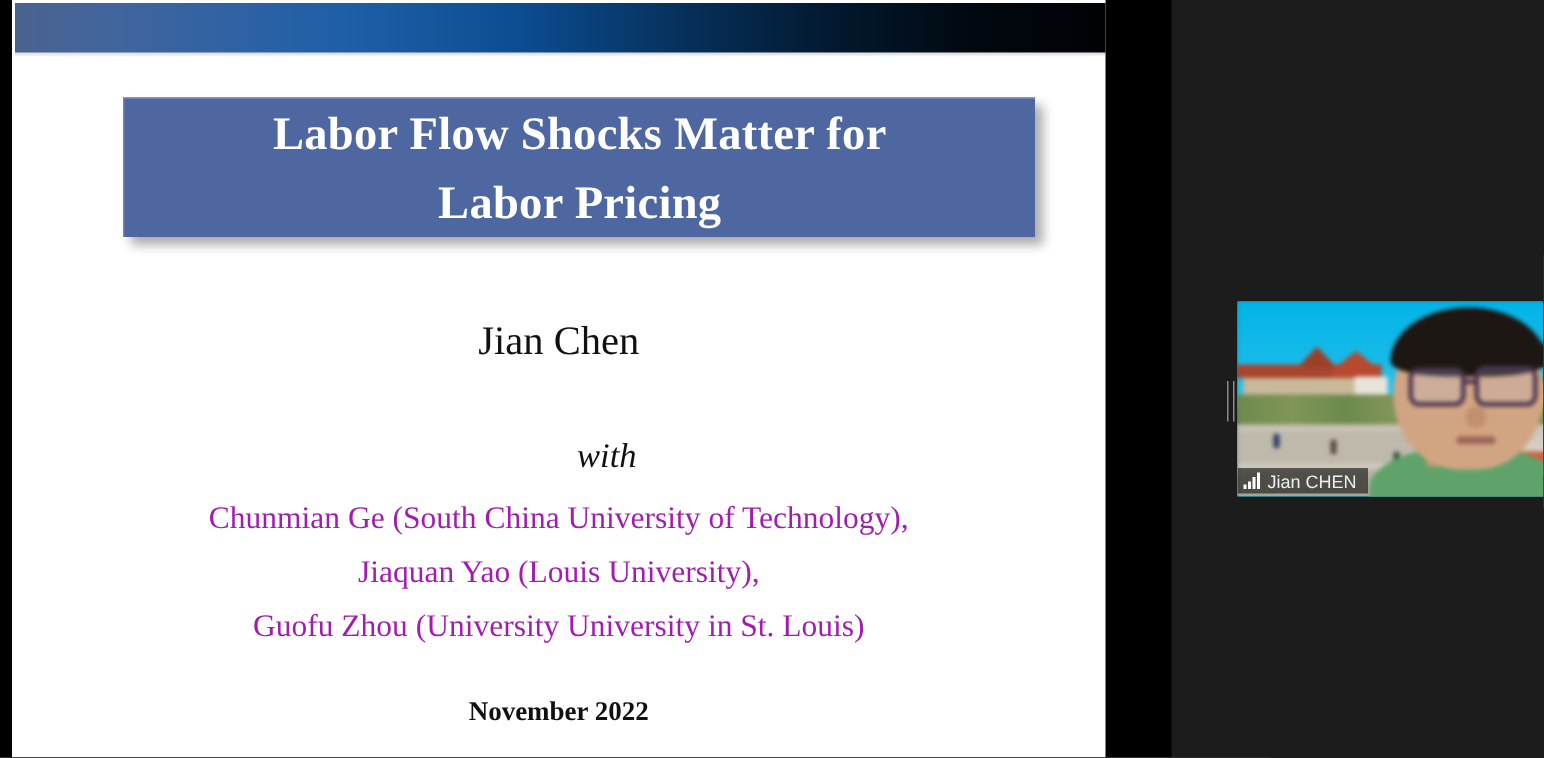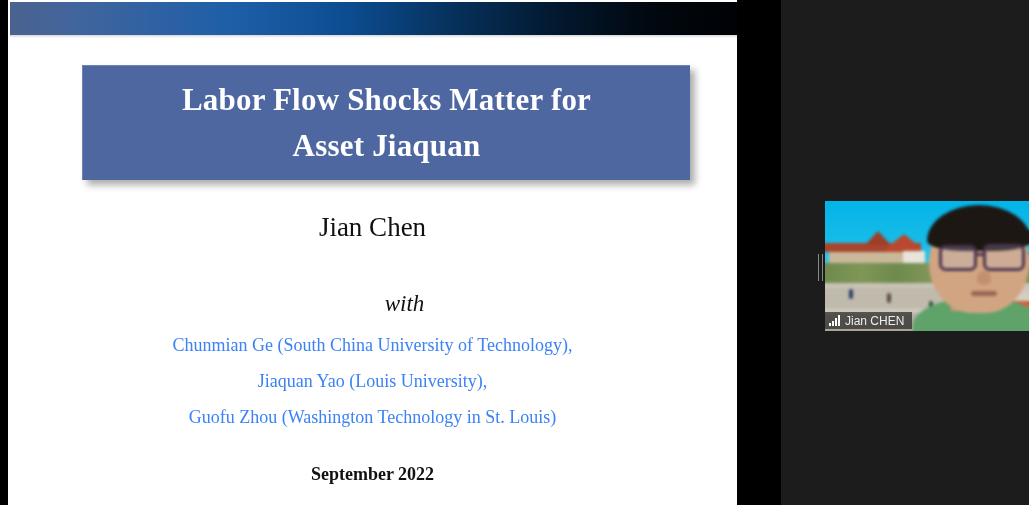--- a/index.html
+++ b/index.html
@@ -63,21 +63,21 @@
     width: 727px;
     height: 3px;
     background: linear-gradient(to bottom, rgba(0,0,0,0.16), rgba(0,0,0,0));
   }
 
   .title-box {
     position: absolute;
     left: 74px;
     top: 65px;
     width: 608px;
-    height: 115px;
+    height: 93px;
     background: #4e67a0;
     box-shadow: 5px 5px 7px rgba(0,0,0,0.33);
     border-top: 1px solid #6f82b4;
     border-left: 1px solid #6f82b4;
     display: flex;
     flex-direction: column;
     align-items: center;
     justify-content: center;
     box-sizing: border-box;
   }
@@ -116,23 +116,23 @@
   }
   .coauthors {
     position: absolute;
     left: 0;
     top: 327px;
     width: 729px;
     text-align: center;
   }
   .coauthor-line {
     font-family: "Liberation Serif", serif;
-    font-size: 18px;
+    font-size: 21px;
     line-height: 36px;
-    color: #3b82f6;
+    color: #a21caf;
     white-space: nowrap;
   }
   .date-line {
     position: absolute;
     left: 0;
     top: 464px;
     width: 729px;
     text-align: center;
     font-family: "Liberation Serif", serif;
     font-weight: bold;
@@ -371,34 +371,34 @@
 
   <div class="right-panel"></div>
 
   <div class="slide">
 
     <div class="slide-band"></div>
     <div class="slide-band-shadow"></div>
 
     <div class="title-box">
       <div class="title-line">Labor Flow Shocks Matter for</div>
-      <div class="title-line">Asset Jiaquan</div>
+      <div class="title-line">Labor Pricing</div>
     </div>
 
     <div class="presenter">Jian Chen</div>
 
     <div class="with-line">with</div>
 
     <div class="coauthors">
       <div class="coauthor-line">Chunmian Ge (South China University of Technology),</div>
       <div class="coauthor-line">Jiaquan Yao (Louis University),</div>
-      <div class="coauthor-line">Guofu Zhou (Washington Technology in St. Louis)</div>
+      <div class="coauthor-line">Guofu Zhou (University University in St. Louis)</div>
     </div>
 
-    <div class="date-line">September 2022</div>
+    <div class="date-line">November 2022</div>
   </div>
 
   <div class="drag-handle">
     <i></i>
       <i></i>
   </div>
 
   <div class="video-tile">
     <div class="vid-sky"></div>
     <div class="vid-hill"></div>

